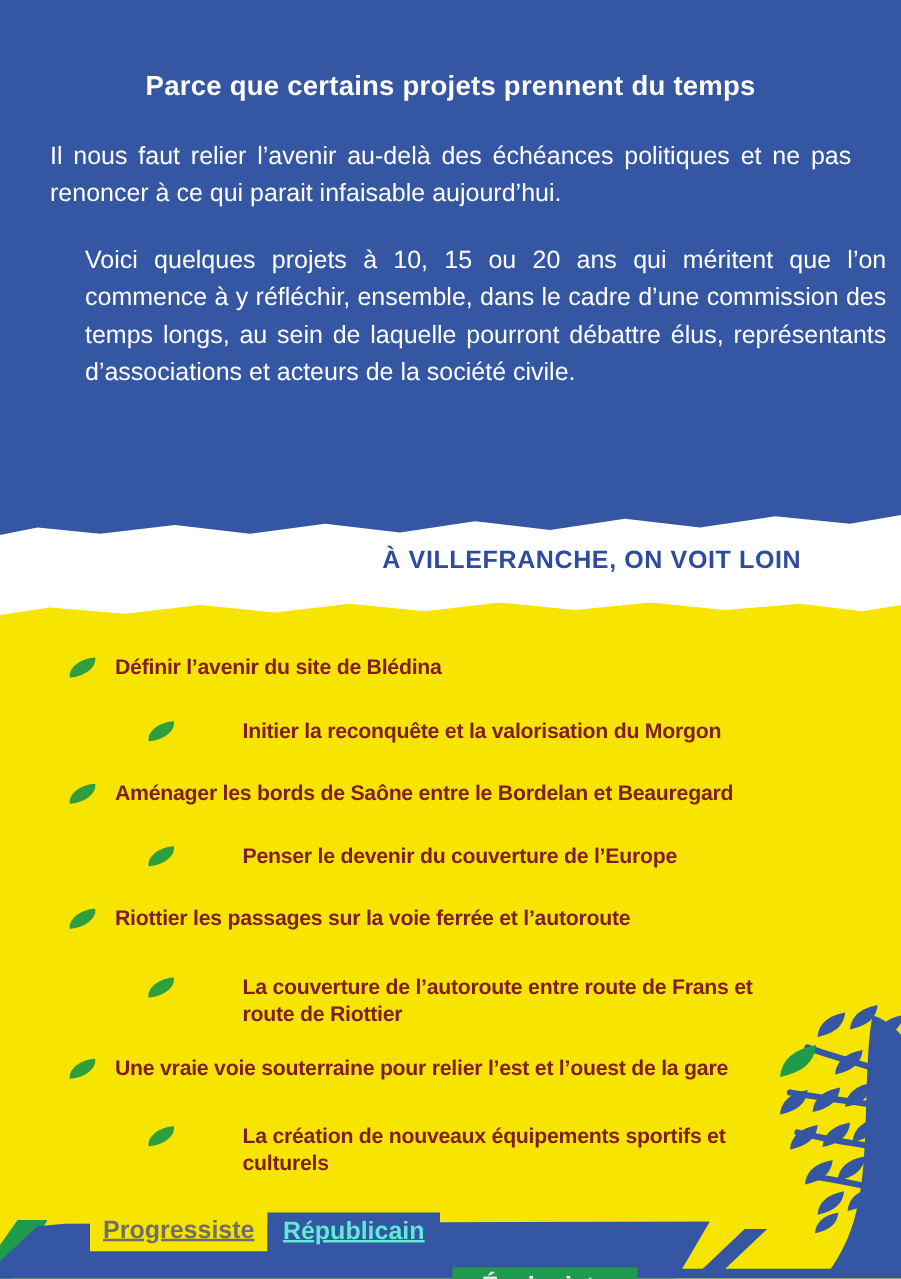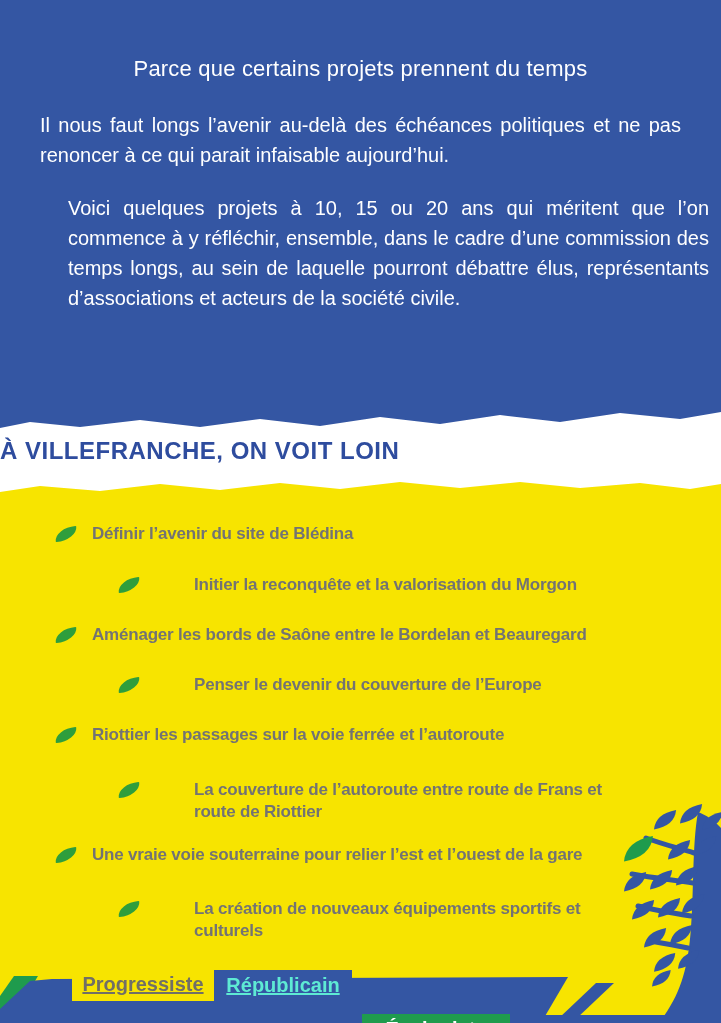--- a/index.html
+++ b/index.html
@@ -12,49 +12,49 @@
 
   
   .top-section{
     left:0;top:0;width:721px;height:432px;background:#3456a3;
     clip-path:polygon(0 0,721px 0,721px 412px,680px 419px,620px 413px,560px 422px,
       500px 415px,440px 424px,380px 417px,320px 426px,260px 419px,200px 427px,
       140px 420px,80px 427px,30px 422px,0 428px);
   }
   .top-title{
     left:0;top:56px;width:721px;text-align:center;color:#ffffff;
-    font-size:22px;font-weight:normal;letter-spacing:0.2px;
+    font-size:22px;font-weight:bold;letter-spacing:0.2px;
   }
   .top-par{
     left:40px;width:641px;color:#ffffff;font-size:20px;line-height:30px;
     text-align:justify;
   }
   #par1{top:110px;}
   #par2{top:193px;margin-left:28px;}
 
   
   .banner-heading{
-    left:0;top:437px;width:641px;text-align:left;color:#2e4c9e;
-    font-size:24px;font-weight:bold;letter-spacing:0.5px;
+    left:0;top:437px;width:641px;text-align:right;color:#2e4c9e;
+    font-size:20px;font-weight:bold;letter-spacing:0.5px;
   }
 
   
   .yellow-section{
     left:0;top:478px;width:721px;height:545px;background:#f7e400;
     clip-path:polygon(0 14px,40px 8px,100px 13px,160px 6px,220px 12px,280px 5px,
       340px 11px,400px 4px,460px 10px,520px 4px,580px 10px,640px 5px,690px 11px,
       721px 6px,721px 545px,0 545px);
   }
   .project{position:absolute;}
   .leaf{
     position:absolute;width:22px;height:14px;background:#2f9e3c;
     border-radius:100% 4% 100% 4%;transform:rotate(-6deg);
   }
   .project-label{
-    position:absolute;color:#737373;font-weight:bold;font-size:17px;
+    position:absolute;color:#7f1d1d;font-weight:bold;font-size:17px;
     line-height:22px;letter-spacing:-0.2px;white-space:pre-line;
   }
   .lvl1 .leaf{left:55px;}
   .lvl1 .project-label{left:92px;width:580px;}
   .lvl2 .leaf{left:118px;}
   .lvl2 .project-label{left:150px;width:470px;margin-left:44px;}
 
   
   .tree{left:618px;top:798px;width:103px;height:222px;}
 
@@ -79,21 +79,21 @@
   }
   #tag-progressiste{left:72px;top:968px;width:142px;height:33px;background:#f7e400;color:#716f66;}
   #tag-republicain{left:214px;top:970px;width:138px;height:31px;background:#3456a3;color:#5eead4;}
   #tag-ecologiste{left:362px;top:970px;width:148px;height:31px;background:#1f9b4d;color:#ffffff;margin-top:44px;}
 </style>
 </head>
 <body>
 
 <div class="abs top-section"></div>
 <div class="abs top-title">Parce que certains projets prennent du temps</div>
-<div class="abs top-par" id="par1">Il nous faut longs l’avenir au-delà des échéances politiques et ne pas renoncer à ce qui parait infaisable aujourd’hui.</div>
+<div class="abs top-par" id="par1">Il nous faut relier l’avenir au-delà des échéances politiques et ne pas renoncer à ce qui parait infaisable aujourd’hui.</div>
 <div class="abs top-par" id="par2">Voici quelques projets à 10, 15 ou 20 ans qui méritent que l’on commence à y réfléchir, ensemble, dans le cadre d’une commission des temps longs, au sein de laquelle pourront débattre élus, représentants d’associations et acteurs de la société civile.</div>
 
 <div class="abs banner-heading">À VILLEFRANCHE, ON VOIT LOIN</div>
 
 <div class="abs yellow-section">
   <div class="project lvl1" style="top:45px">
     <span class="leaf" style="top:4px"></span>
     <span class="project-label">Définir l’avenir du site de Blédina</span>
   </div>
   <div class="project lvl2" style="top:96px">

